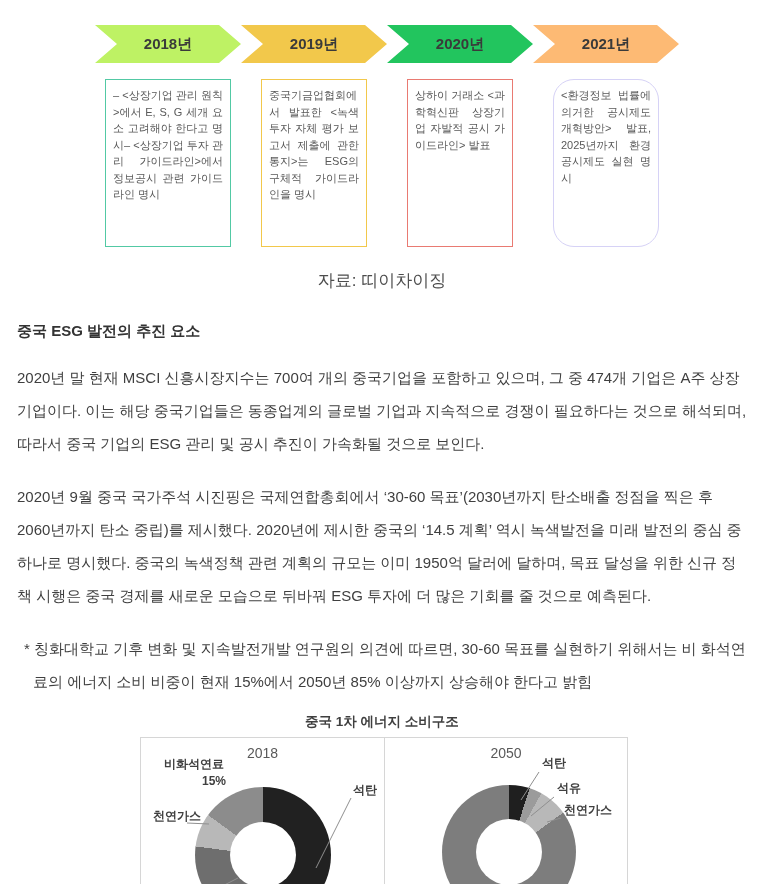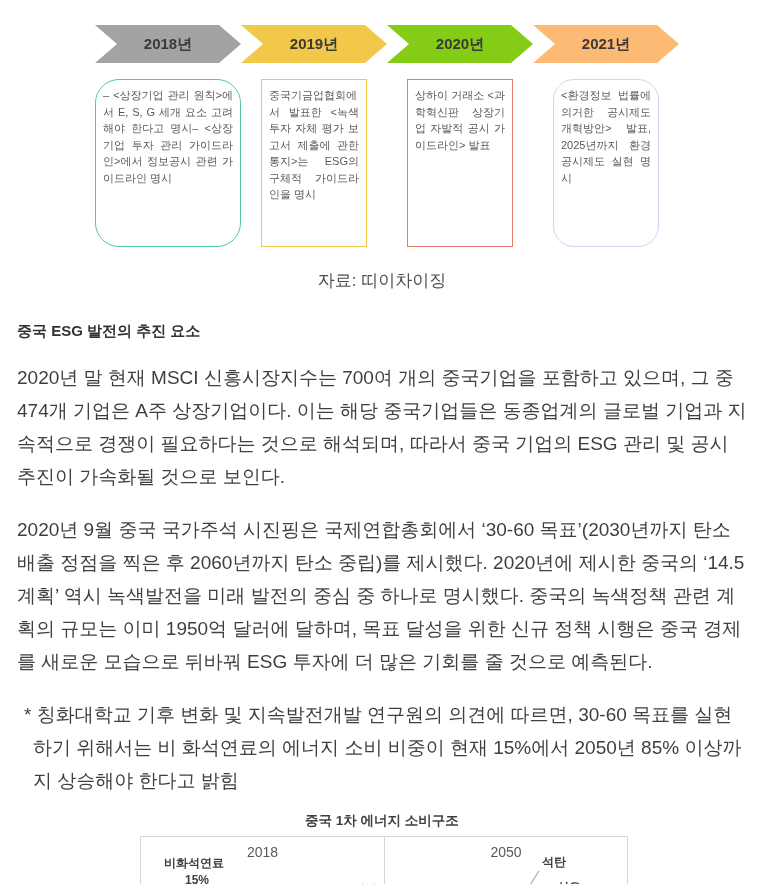--- a/index.html
+++ b/index.html
@@ -24,34 +24,34 @@
     clip-path: polygon(0 0, calc(100% - 22px) 0, 100% 50%, calc(100% - 22px) 100%, 0 100%, 22px 50%);
   }
   .tl-box {
     margin-top: 16px;
     width: 106px; height: 168px;
     border: 1.5px solid; background: #fff;
     padding: 7px 7px;
     font-size: 11px; line-height: 1.5; color: #595959;
     text-align: justify; overflow: hidden;
   }
-  .tl-col:first-child .tl-box { width: 146px; border-radius: 24px; }
+  .tl-col:first-child .tl-box { width: 126px; }
   .source-caption {
     text-align: center; font-size: 17px; color: #4d4d4d;
     margin-top: 22px;
   }
 
   
   .body-text { padding: 0 17px; }
   .section-heading {
     font-size: 15px; font-weight: 700; color: #333;
     margin-top: 30px; margin-bottom: 14px;
   }
   .body-text p {
-    font-size: 19px; line-height: 33px; color: #3f3f3f;
+    font-size: 15px; line-height: 33px; color: #3f3f3f;
     margin-top: 20px;
   }
   .footnote {
     font-size: 15px; line-height: 33px; color: #3f3f3f;
     margin-top: 0;
     padding-left: 16px; text-indent: -9px;
   }
 
   
   .chart-title {
@@ -86,33 +86,33 @@
   .leader { position: absolute; inset: 0; width: 244px; height: 200px; pointer-events: none; }
 </style>
 </head>
 <body>
 
 <div class="page">
 
   <div class="timeline">
     <div class="tl-row">
       <div class="tl-col">
-        <div class="chevron" style="background: #a3a3a3;">
+        <div class="chevron" style="background: #bef264;">
           <span>2018년</span>
         </div>
         <div class="tl-box" style="border-color: rgb(82, 201, 164);">– &lt;상장기업 관리 원칙&gt;에서 E, S, G 세개 요소 고려해야 한다고 명시– &lt;상장기업 투자 관리 가이드라인&gt;에서 정보공시 관련 가이드라인 명시</div>
       </div>
       <div class="tl-col">
         <div class="chevron" style="background: rgb(242, 200, 75);">
           <span>2019년</span>
         </div>
         <div class="tl-box" style="border-color: rgb(242, 200, 75);">중국기금업협회에서 발표한 &lt;녹색 투자 자체 평가 보고서 제출에 관한 통지&gt;는 ESG의 구체적 가이드라인을 명시</div>
       </div>
       <div class="tl-col">
-        <div class="chevron" style="background: #84cc16;">
+        <div class="chevron" style="background: #22c55e;">
           <span>2020년</span>
         </div>
         <div class="tl-box" style="border-color: rgb(233, 122, 114);">상하이 거래소 &lt;과학혁신판 상장기업 자발적 공시 가이드라인&gt; 발표</div>
       </div>
       <div class="tl-col">
         <div class="chevron" style="background: #fdba74;">
           <span>2021년</span>
         </div>
         <div class="tl-box" style="border-color: rgb(214, 210, 246); border-radius: 21px;">&lt;환경정보 법률에 의거한 공시제도 개혁방안&gt; 발표, 2025년까지 환경 공시제도 실현 명시</div>
       </div>
@@ -134,21 +134,21 @@
       <div class="panel-title">2018</div>
       <div class="donut" style="left: 54px; top: 49px; width: 136px; height: 136px; background: conic-gradient(rgb(33, 33, 33) 0deg, rgb(33, 33, 33) 208.8deg, rgb(110, 110, 110) 208.8deg, rgb(110, 110, 110) 277.2deg, rgb(184, 184, 184) 277.2deg, rgb(184, 184, 184) 306deg, rgb(140, 140, 140) 306deg, rgb(140, 140, 140) 360deg);">
         <div class="hole"></div>
       </div>
       <svg class="leader" viewBox="0 0 244 200">
         <line x1="210" y1="60" x2="175" y2="130" stroke="#8f8f8f" stroke-width="1"></line>
         <line x1="60" y1="159" x2="97" y2="140" stroke="#8f8f8f" stroke-width="1"></line>
         <line x1="46" y1="85" x2="68" y2="86" stroke="#8f8f8f" stroke-width="1"></line>
       </svg>
       <div class="d-label" style="left:23px; top:18px;">비화석연료</div>
-      <div class="d-label" style="left:44px; top:36px;">15%</div>
+      <div class="d-label" style="left:61px; top:36px;">15%</div>
       <div class="d-label" style="left:12px; top:70px;">천연가스</div>
 
       <div class="d-label" style="left:212px; top:44px;">석탄</div>
     </div>
 
     <div class="chart-panel">
       <div class="panel-title">2050</div>
       <div class="donut" style="left: 57px; top: 47px; width: 134px; height: 134px; background: conic-gradient(rgb(31, 31, 31) 0deg, rgb(31, 31, 31) 18deg, rgb(155, 155, 155) 18deg, rgb(155, 155, 155) 28.8deg, rgb(184, 184, 184) 28.8deg, rgb(184, 184, 184) 54deg, rgb(125, 125, 125) 54deg, rgb(125, 125, 125) 360deg);">
         <div class="hole"></div>
       </div>

